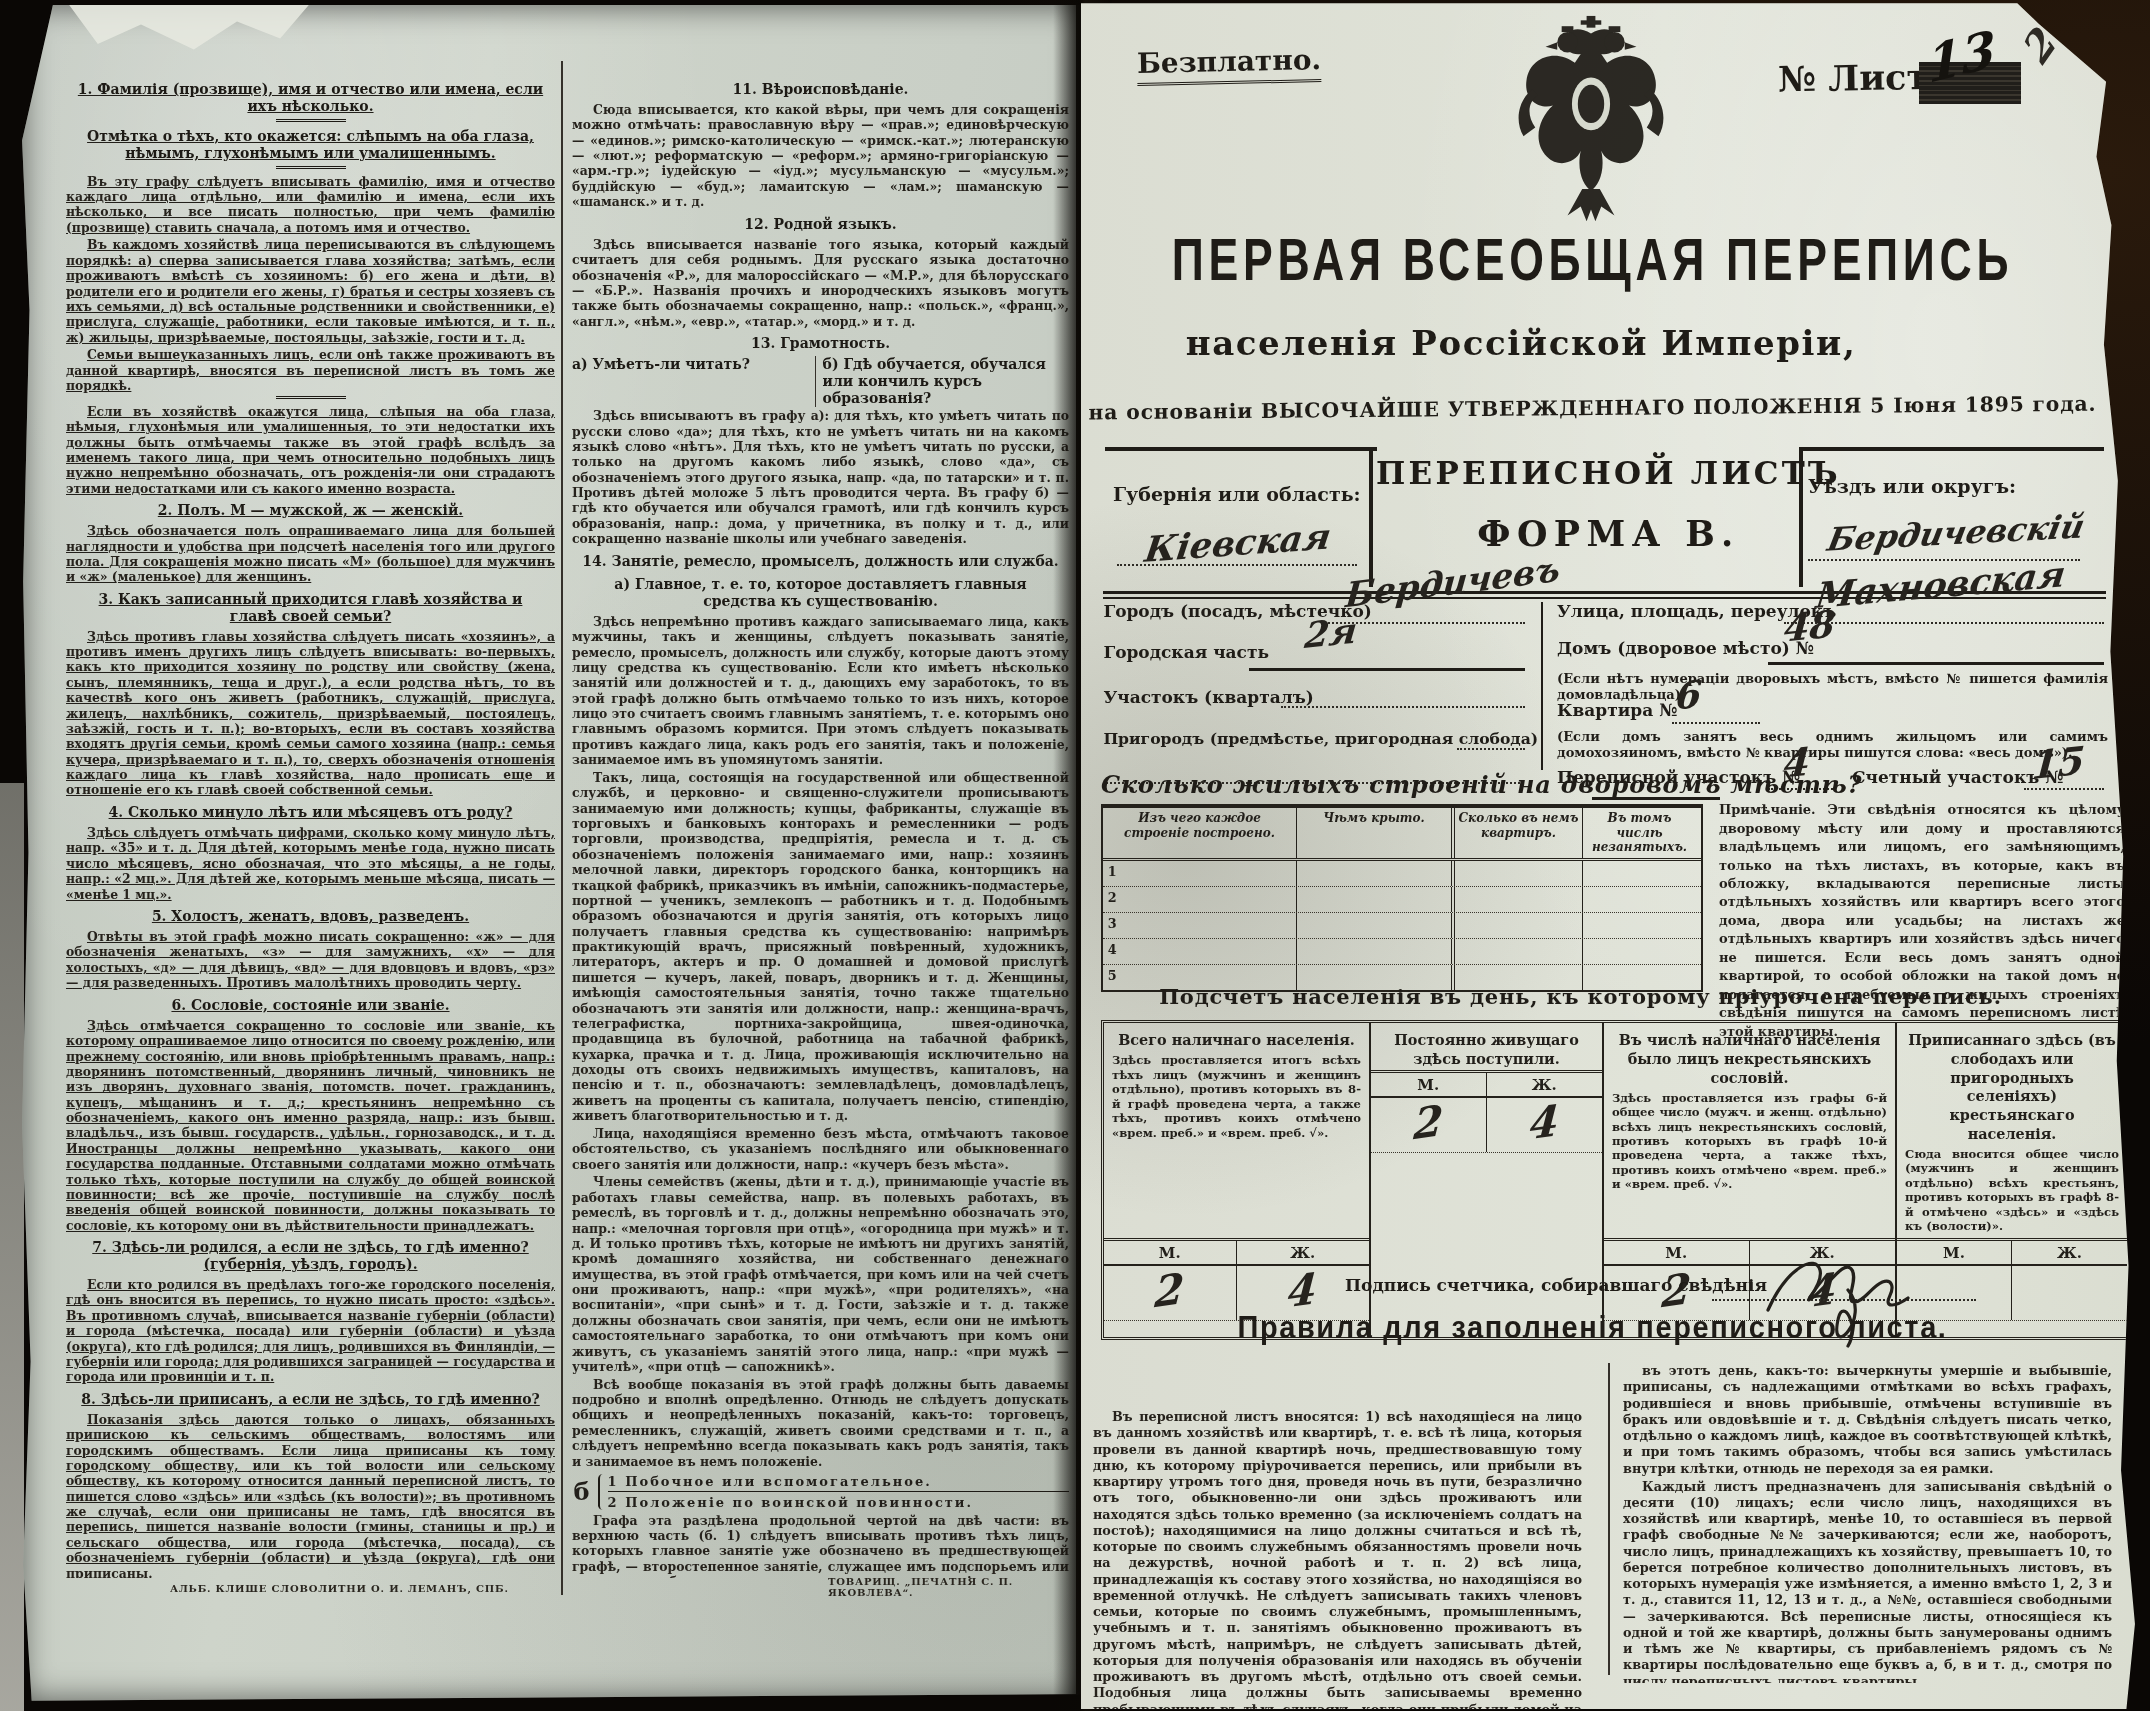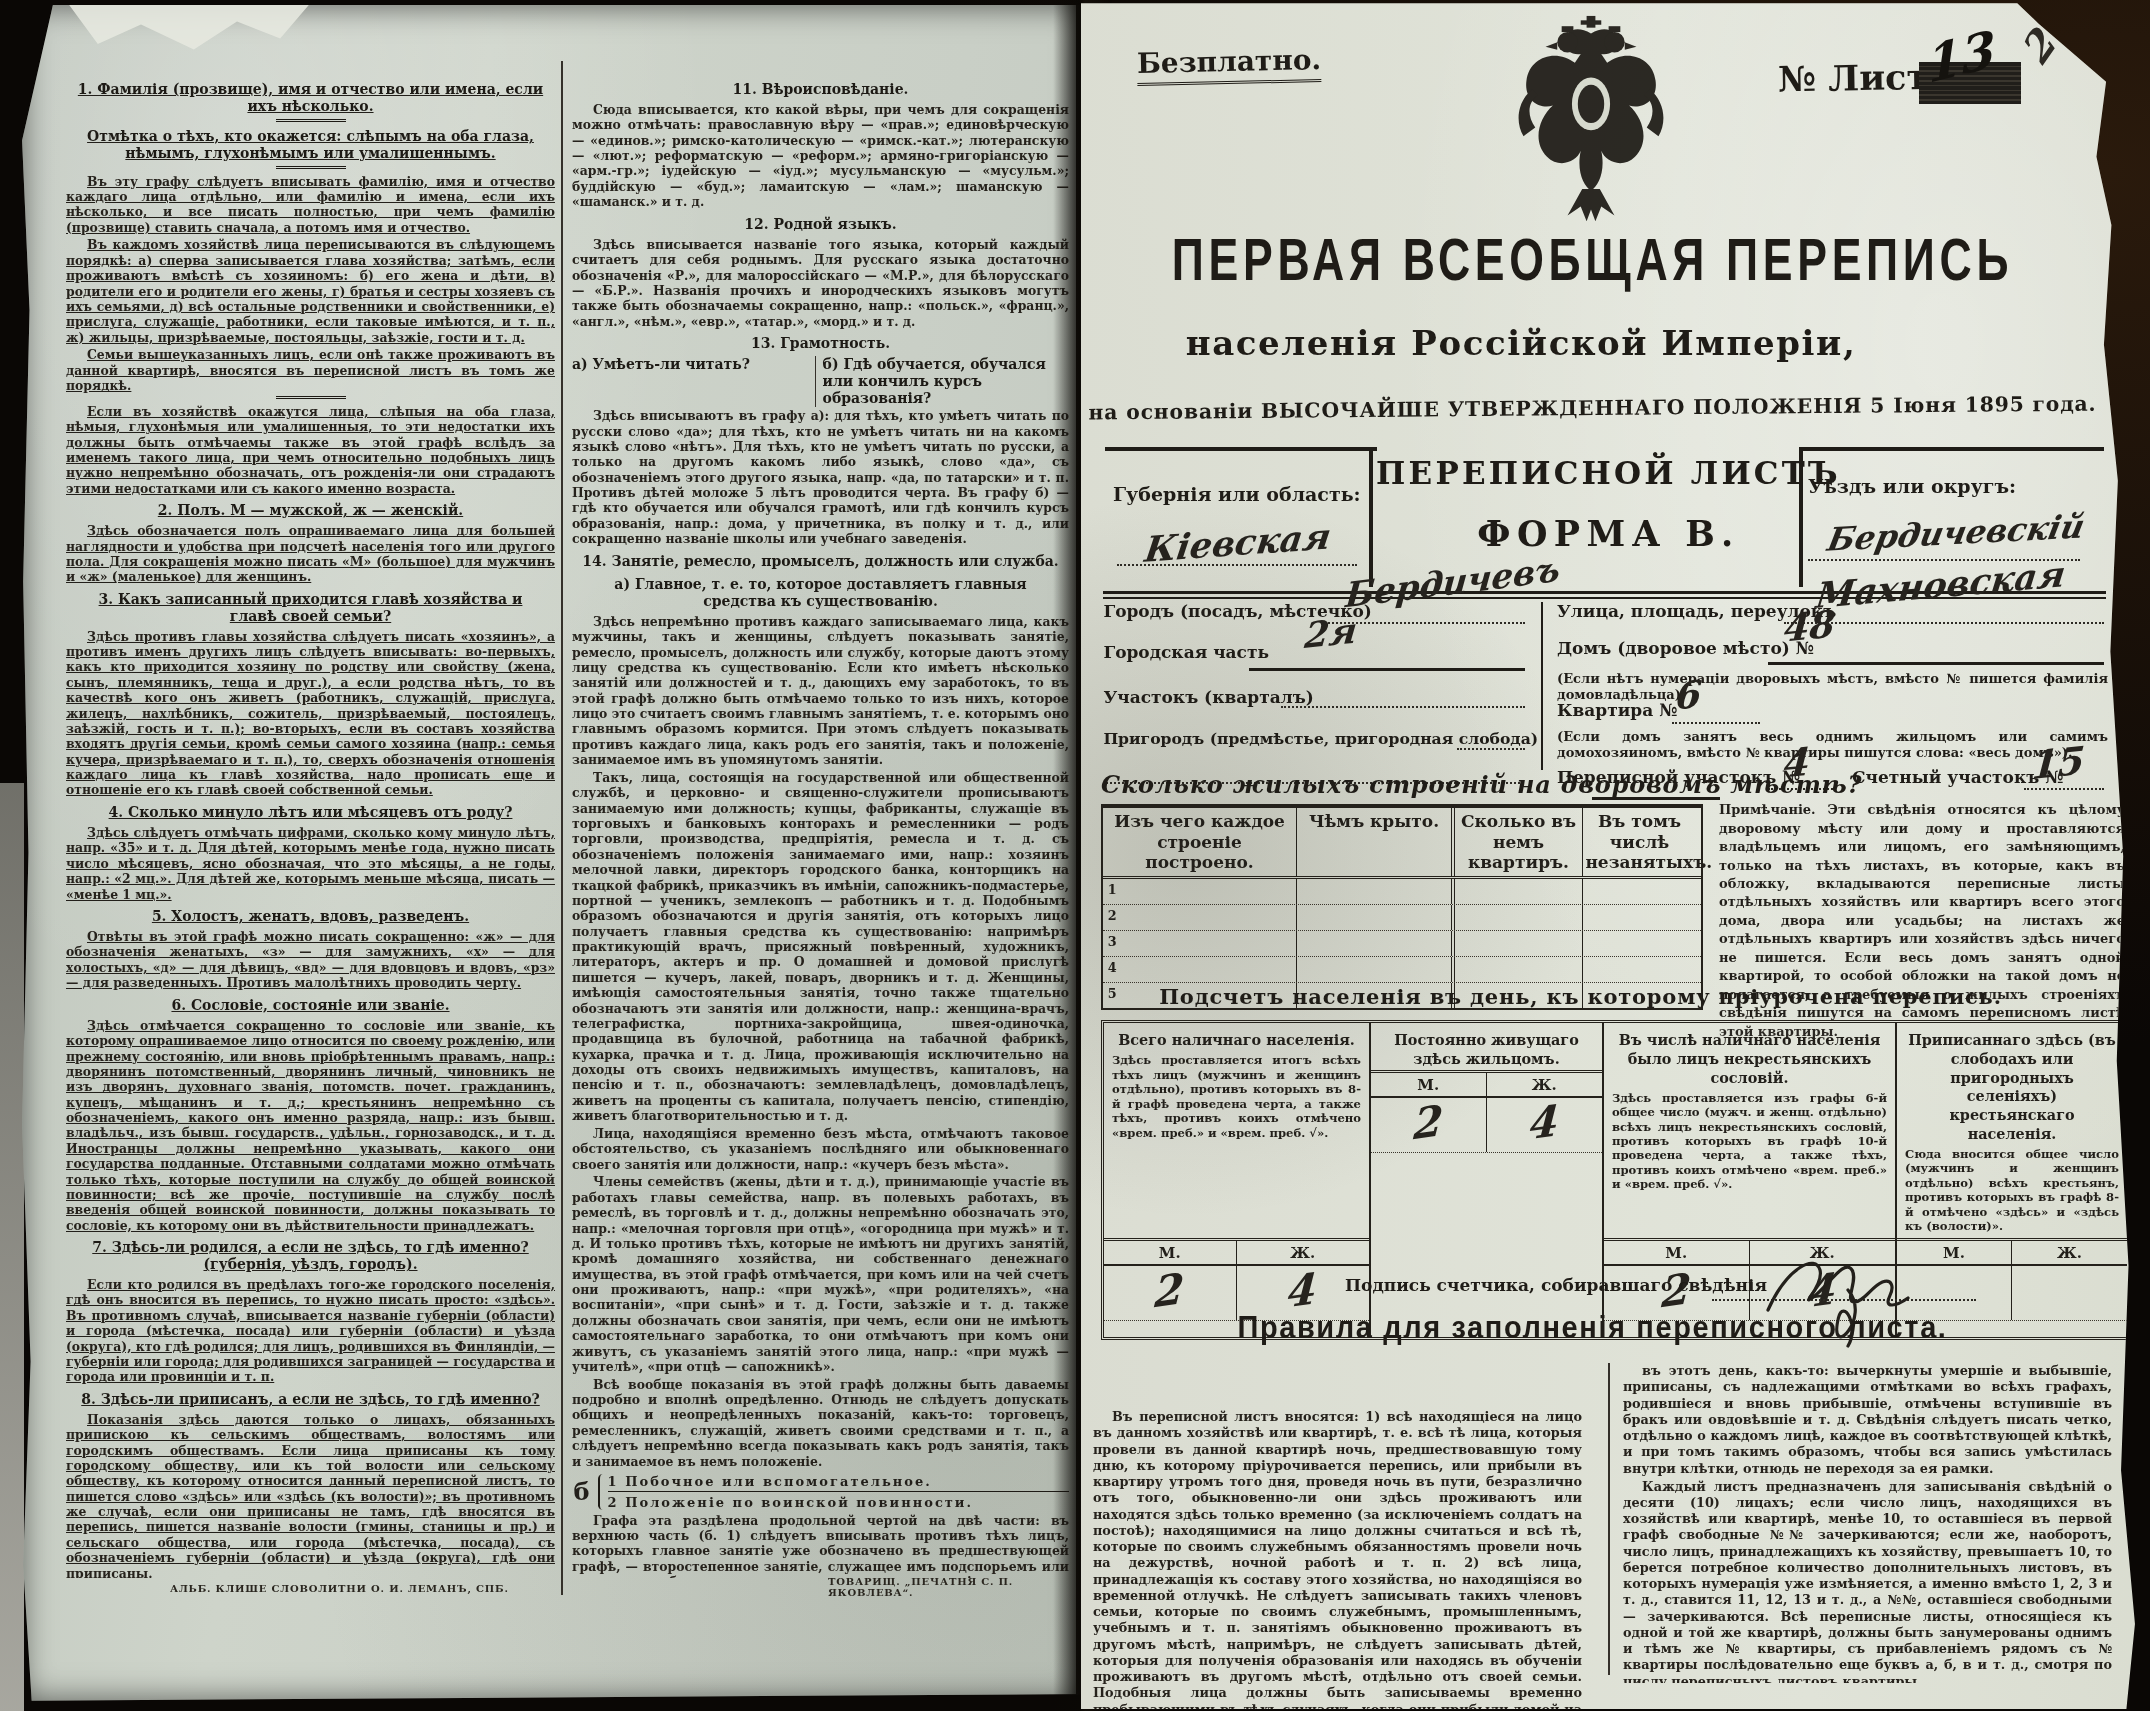--- a/index.html
+++ b/index.html
@@ -67,21 +67,21 @@
   .fh-c2{left:727px;top:472px;}
   .center1{left:264px;width:527px;top:452px;text-align:center;font-weight:bold;font-size:31px;letter-spacing:3.2px;}
   .center2{left:264px;width:527px;top:510px;text-align:center;font-weight:bold;font-size:35px;letter-spacing:6.4px;}
   .flabel{font-weight:bold;font-size:17px;white-space:nowrap;}
   .fnote{font-weight:bold;font-size:13px;line-height:1.25;text-align:justify;}
   .dots{position:absolute;border-bottom:2px dotted #2d2a24;}
   .bq{left:20px;top:767px;font-weight:bold;font-style:italic;font-size:24px;letter-spacing:0.8px;}
   
   .btable{position:absolute;left:20px;top:801px;width:598px;border:2.4px solid #24211b;border-top-width:4px;}
   .bhead{display:grid;grid-template-columns:194px 158px 128px 113px;border-bottom:3.2px double #24211b;}
-  .bhead div{font-weight:bold;font-size:17px;line-height:1.2;text-align:center;padding:3.2px 2.4px;}
+  .bhead div{font-weight:bold;font-size:12px;line-height:1.2;text-align:center;padding:3.2px 2.4px;font-style:italic;}
   .bhead div:nth-child(1){border-right:1.6px solid #24211b;}
   .bhead div:nth-child(2){border-right:4px double #24211b;}
   .bhead div:nth-child(3){border-right:1.6px solid #24211b;}
   .brow{display:grid;grid-template-columns:194px 158px 128px 113px;height:25px;border-bottom:1.6px dotted #3a352c;}
   .brow:last-child{border-bottom:none;}
   .brow div{font-weight:bold;font-size:12.8px;padding:3.2px 0 0 4.8px;}
   .brow div:nth-child(1){border-right:1.6px solid #24211b;}
   .brow div:nth-child(2){border-right:4px double #24211b;}
   .brow div:nth-child(3){border-right:1.6px solid #24211b;}
   .bnote{position:absolute;left:638px;top:798px;width:406px;font-weight:bold;font-size:13px;line-height:1.42;text-align:justify;}
@@ -316,21 +316,21 @@
               <div>М.</div>
               <div>Ж.</div>
             </div>
           <div class="cval">
               <div><span class="hw">2</span></div>
               <div><span class="hw">4</span></div>
             </div>
           <div class="cdotrow"></div>
         </div>
         <div class="ccol">
-          <div class="chead">Постоянно живущаго здѣсь жильцомъ.</div>
+          <div class="chead">Постоянно живущаго здѣсь поступили.</div>
           <div class="cmz">
               <div>М.</div>
               <div>Ж.</div>
             </div>
           <div class="cval">
               <div><span class="hw">2</span></div>
               <div><span class="hw">4</span></div>
             </div>
           <div class="cdotrow"></div>
         </div>

